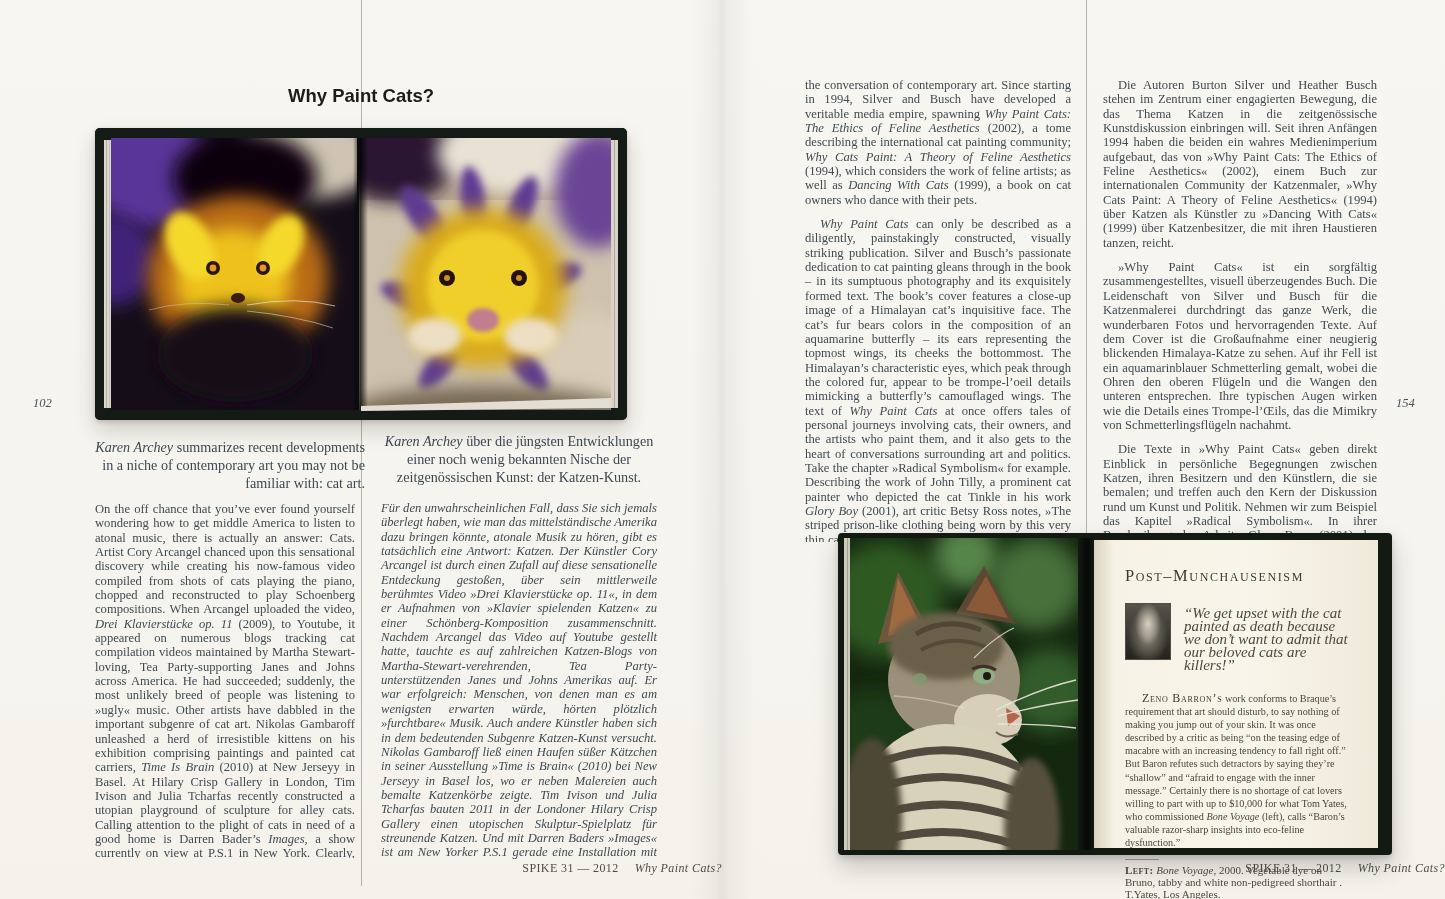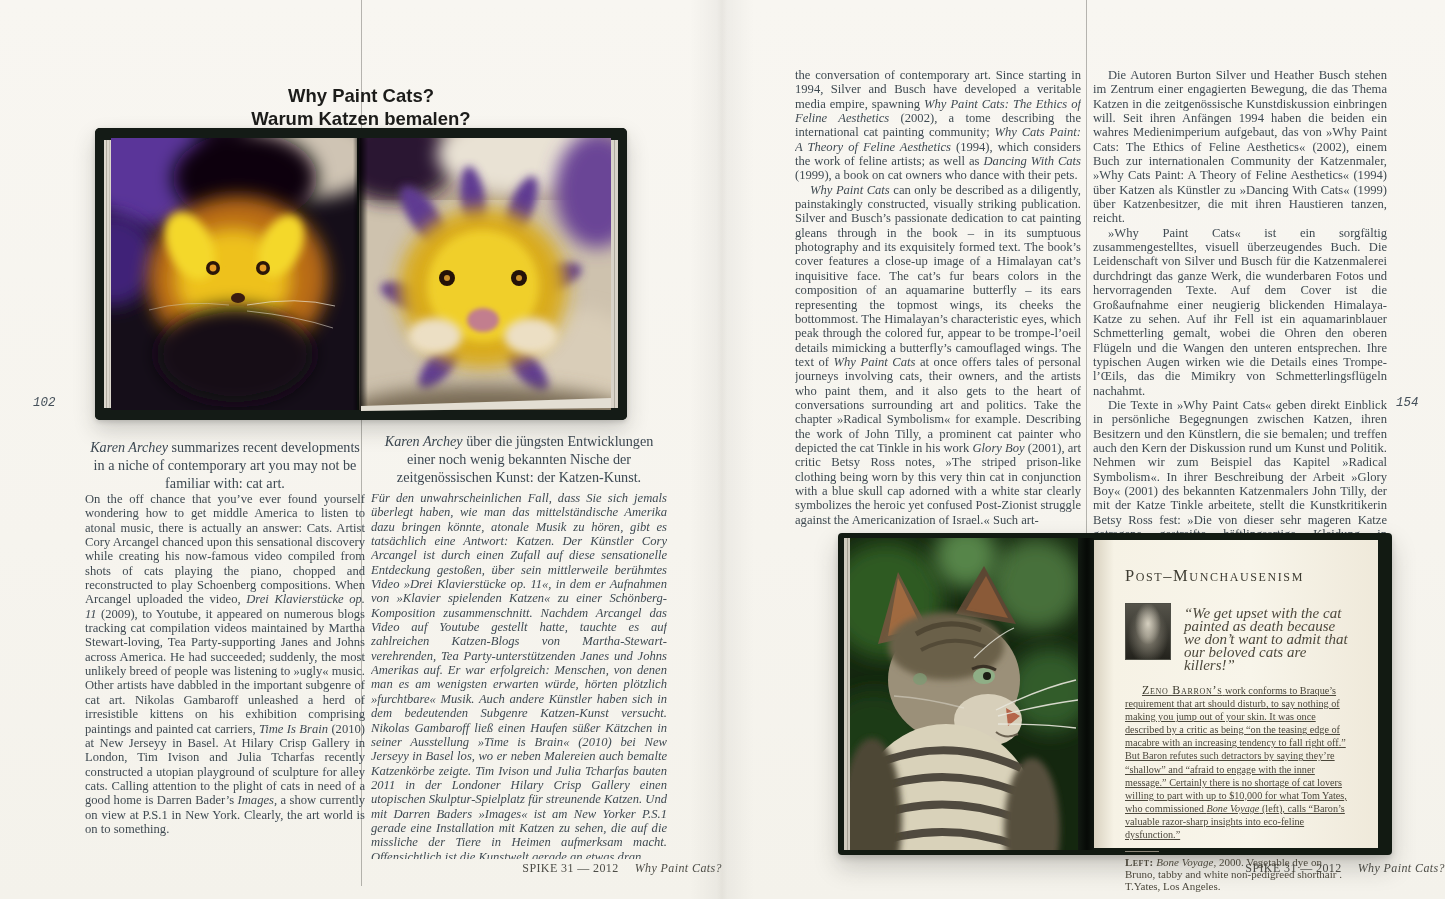--- a/index.html
+++ b/index.html
@@ -8,30 +8,30 @@
     font-family:"Liberation Serif", serif;color:#3f4a52;}
   .gutter{position:absolute;left:690px;top:0;width:64px;height:899px;z-index:0;
     background:linear-gradient(90deg,rgba(0,0,0,0) 0%,rgba(0,0,0,0.04) 42%,rgba(90,85,75,0.10) 50%,rgba(0,0,0,0.04) 58%,rgba(0,0,0,0) 100%);}
   .rule-v{position:absolute;width:1px;background:rgba(70,70,65,0.38);z-index:1;}
   #rule-left{left:361px;top:0;height:886px;}
   #rule-right{left:1086px;top:0;height:855px;}
 
   .title{position:absolute;left:95px;top:84px;width:532px;text-align:center;z-index:2;
     font-family:"Liberation Sans", sans-serif;font-weight:700;font-size:18.5px;line-height:23px;color:#1c1c1a;}
 
-  .pagenum{position:absolute;font-style:italic;font-size:12.5px;color:#45505a;z-index:2;font-family:Liberation Mono, monospace;}
+  .pagenum{position:absolute;font-style:italic;font-size:12.5px;color:#45505a;z-index:2;}
   #pn-102{left:33px;top:396px;}
   #pn-103{left:1396px;top:396px;}
 
   .standfirst{position:absolute;text-align:center;font-size:14.2px;line-height:18.2px;color:#3c4852;z-index:2;}
-  #sf-en{left:85px;top:438px;width:280px;}
+  #sf-en{left:85px;top:438px;width:280px;text-align:right;}
   #sf-de{left:371px;top:432px;width:296px;}
 
   .col{position:absolute;font-size:12.6px;line-height:14.35px;text-align:justify;z-index:2;overflow:hidden;}
-  .col p{margin:0;}
+  .col p{margin:10px;}
   .col p.indent{text-indent:15px;}
   #col-l-en{left:85px;top:492px;width:280px;height:366px;}
   #col-l-de{left:371px;top:491px;width:296px;height:368px;font-style:italic;}
   #col-r-en{left:795px;top:68px;width:286px;height:474px;}
   #col-r-de{left:1093px;top:68px;width:294px;height:482px;}
 
   .footer{position:absolute;top:861px;text-align:right;font-size:12px;color:#4c4c46;z-index:2;letter-spacing:0.4px;}
   #footer-left{left:0;width:722px;}
   #footer-right{left:723px;width:722px;}
   .f-art{font-style:italic;margin-left:16px;}
@@ -53,39 +53,38 @@
     background:linear-gradient(90deg,#d9d2c0 0%,#f6f2e5 7%,#f8f5ea 55%,#efe9da 100%);
     padding:26px 24px 0 31px;box-sizing:border-box;font-family:"Liberation Serif", serif;}
   .bp-head{font-variant:small-caps;font-size:16.5px;letter-spacing:1.6px;color:#3e3c32;}
   .bp-row{display:flex;gap:13px;margin-top:17px;}
   .portrait{width:46px;height:57px;flex:0 0 46px;border:1px solid #4e4e46;box-sizing:border-box;
     background:
       radial-gradient(ellipse at 50% 36%, #d6d0c0 0%, rgba(214,208,192,0) 42%),
       radial-gradient(ellipse at 50% 58%, #8d887a 0%, rgba(141,136,122,0) 65%),
       linear-gradient(180deg,#55534a,#23221c);}
   .bp-quote{font-style:italic;font-size:15px;line-height:13px;color:#4c483c;margin-top:4px;width:180px;}
-  .bp-body{margin-top:12px;font-size:10.2px;line-height:13.1px;color:#4b473b;text-indent:17px;text-decoration:underline;}
+  .bp-body{margin-top:20px;font-size:10.2px;line-height:13.1px;color:#4b473b;text-indent:17px;}
   .bp-lead{font-variant:small-caps;font-size:12px;letter-spacing:0.7px;color:#3e3c30;}
   .bp-rule{width:34px;border-top:1px solid #8b8678;margin:10px 0 4px 0;}
   .bp-caption{font-size:11px;line-height:12px;color:#4b473b;}
   .bp-cap-label{font-variant:small-caps;font-weight:bold;letter-spacing:0.4px;}
   .bp-pagenum{margin-top:12px;padding-right:56px;font-weight:bold;font-size:10.5px;color:#3b392f;}
   i{font-style:italic;}
 </style>
 </head>
 <body>
 
 <div id="spread">
   <div class="gutter"></div>
   <div class="rule-v" id="rule-left"></div>
   <div class="rule-v" id="rule-right"></div>
 
   <div class="title">
     <div>Why Paint Cats?</div>
-    <div>Warum Katzen bemalen?</div>
   </div>
 
   <div id="book1">
     <svg width="532" height="292" viewBox="0 0 532 292">
       <defs>
         <filter id="a-b8" x="-60%" y="-60%" width="220%" height="220%">
             <feGaussianBlur stdDeviation="9"></feGaussianBlur>
           </filter>
         <filter id="a-b4" x="-60%" y="-60%" width="220%" height="220%">
             <feGaussianBlur stdDeviation="4"></feGaussianBlur>

